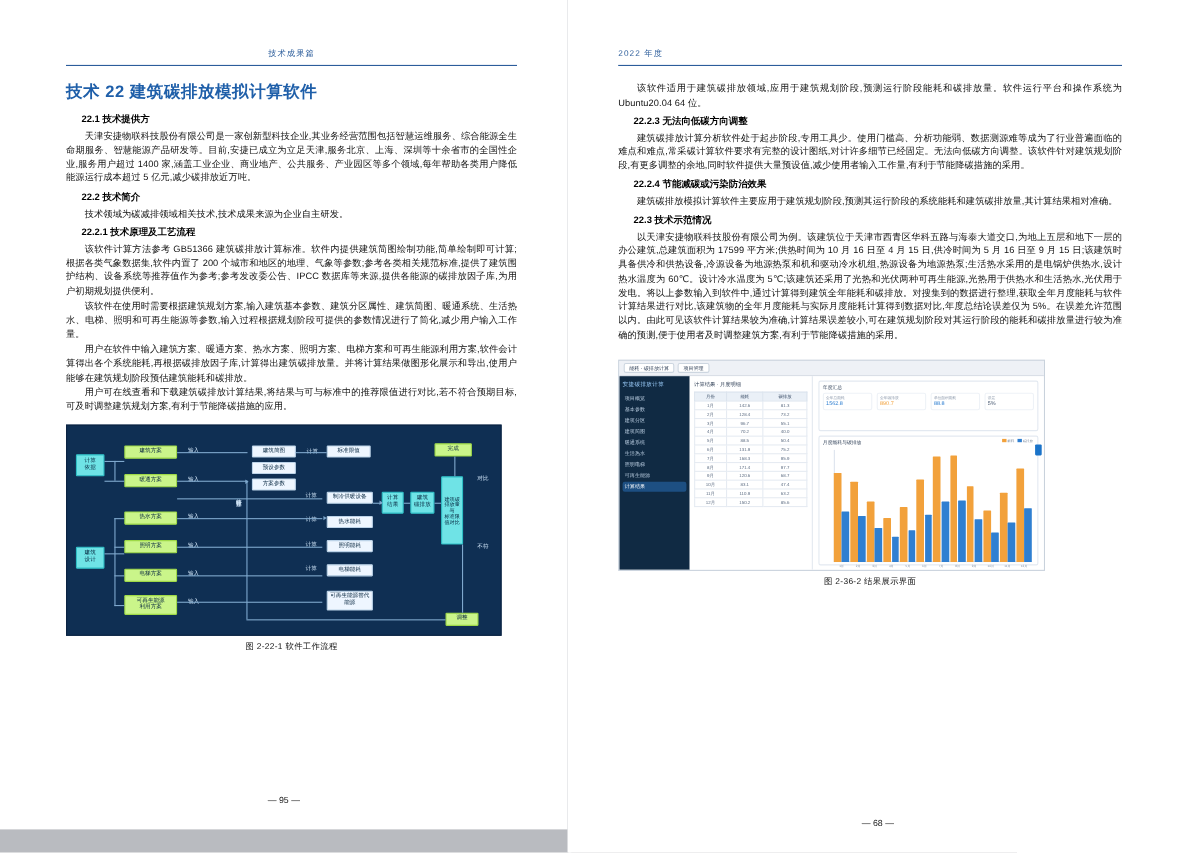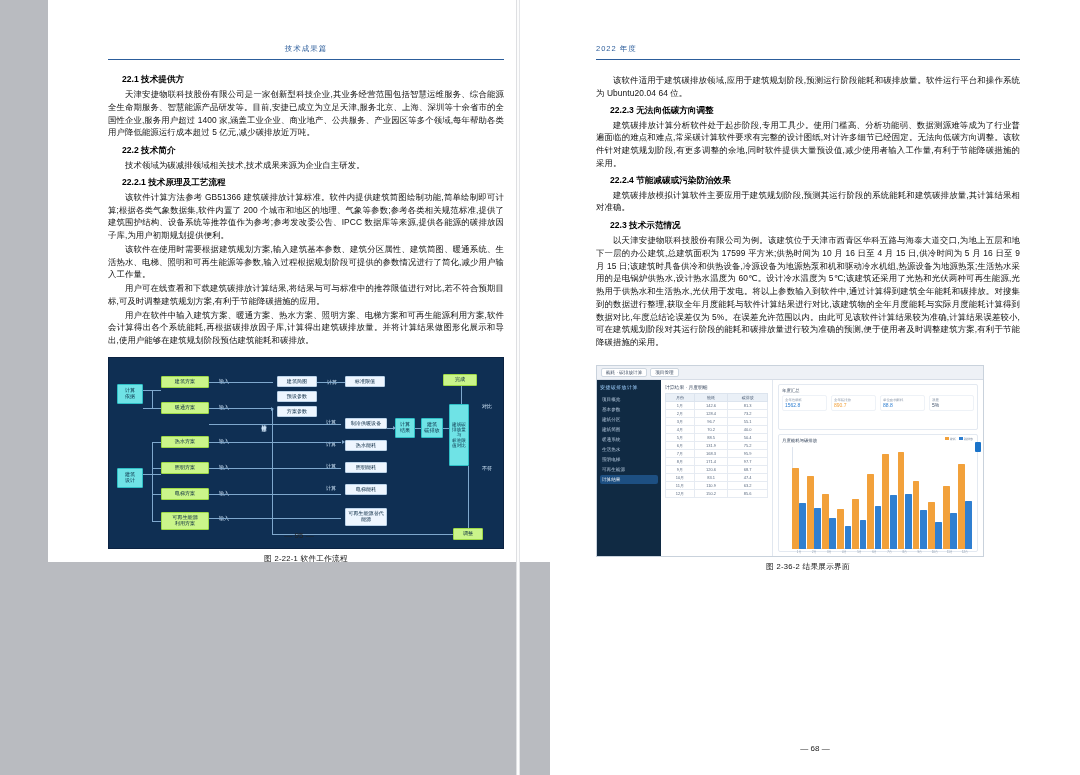--- a/index.html
+++ b/index.html
@@ -12,23 +12,22 @@
   .spread{
     position:absolute;left:0;top:0;width:1080px;height:775px;
     display:flex;
   }
   .page{
     position:relative;
     background:#fff;
     box-sizing:border-box;
   }
   .page.left{
-    width:516px;height:562px;
+    width:516px;height:754px;
     padding:44px 46px 0 60px;
-    margin-left:48px;
   }
   .page.right{
     width:564px;height:775px;
     padding:44px 60px 0 46px;
   }
   .gutter{
     position:absolute;left:516px;top:0;width:4px;height:775px;
     background:linear-gradient(to right,#cfd1d5,#ffffff 40%,#ffffff 60%,#d7d9dd);
   }
   
@@ -186,32 +185,33 @@
 </head>
 <body>
 
 <div class="spread">
 
   <div class="page left">
 
     <div class="runhead center">技术成果篇</div>
     <div class="runhead-rule"></div>
 
+    <h1 class="chapter">技术 22  建筑碳排放模拟计算软件</h1>
 
     <h2 class="sec">22.1  技术提供方</h2>
     <p class="body">天津安捷物联科技股份有限公司是一家创新型科技企业,其业务经营范围包括智慧运维服务、综合能源全生命期服务、智慧能源产品研发等。目前,安捷已成立为立足天津,服务北京、上海、深圳等十余省市的全国性企业,服务用户超过 1400 家,涵盖工业企业、商业地产、公共服务、产业园区等多个领域,每年帮助各类用户降低能源运行成本超过 5 亿元,减少碳排放近万吨。</p>
 
     <h2 class="sec">22.2  技术简介</h2>
     <p class="body">技术领域为碳减排领域相关技术,技术成果来源为企业自主研发。</p>
 
     <h3 class="sub">22.2.1  技术原理及工艺流程</h3>
     <p class="body">该软件计算方法参考 GB51366 建筑碳排放计算标准。软件内提供建筑简图绘制功能,简单绘制即可计算;根据各类气象数据集,软件内置了 200 个城市和地区的地理、气象等参数;参考各类相关规范标准,提供了建筑围护结构、设备系统等推荐值作为参考;参考发改委公告、IPCC 数据库等来源,提供各能源的碳排放因子库,为用户初期规划提供便利。</p>
     <p class="body">该软件在使用时需要根据建筑规划方案,输入建筑基本参数、建筑分区属性、建筑简图、暖通系统、生活热水、电梯、照明和可再生能源等参数,输入过程根据规划阶段可提供的参数情况进行了简化,减少用户输入工作量。</p>
+    <p class="body">用户在软件中输入建筑方案、暖通方案、热水方案、照明方案、电梯方案和可再生能源利用方案,软件会计算得出各个系统能耗,再根据碳排放因子库,计算得出建筑碳排放量。并将计算结果做图形化展示和导出,使用户能够在建筑规划阶段预估建筑能耗和碳排放。</p>
     <p class="body">用户可在线查看和下载建筑碳排放计算结果,将结果与可与标准中的推荐限值进行对比,若不符合预期目标,可及时调整建筑规划方案,有利于节能降碳措施的应用。</p>
-    <p class="body">用户在软件中输入建筑方案、暖通方案、热水方案、照明方案、电梯方案和可再生能源利用方案,软件会计算得出各个系统能耗,再根据碳排放因子库,计算得出建筑碳排放量。并将计算结果做图形化展示和导出,使用户能够在建筑规划阶段预估建筑能耗和碳排放。</p>
 
     <div class="figwrap">
       <div class="flowfig">
 
         <div class="fbox cy" style="left:8px;top:26px;width:26px;height:20px;white-space:pre-line;">计算
 依据</div>
         <div class="fbox cy" style="left:8px;top:110px;width:26px;height:20px;white-space:pre-line;">建筑
 设计</div>
 
         <div class="fbox gn" style="left:52px;top:18px;width:48px;height:12px;">建筑方案</div>

